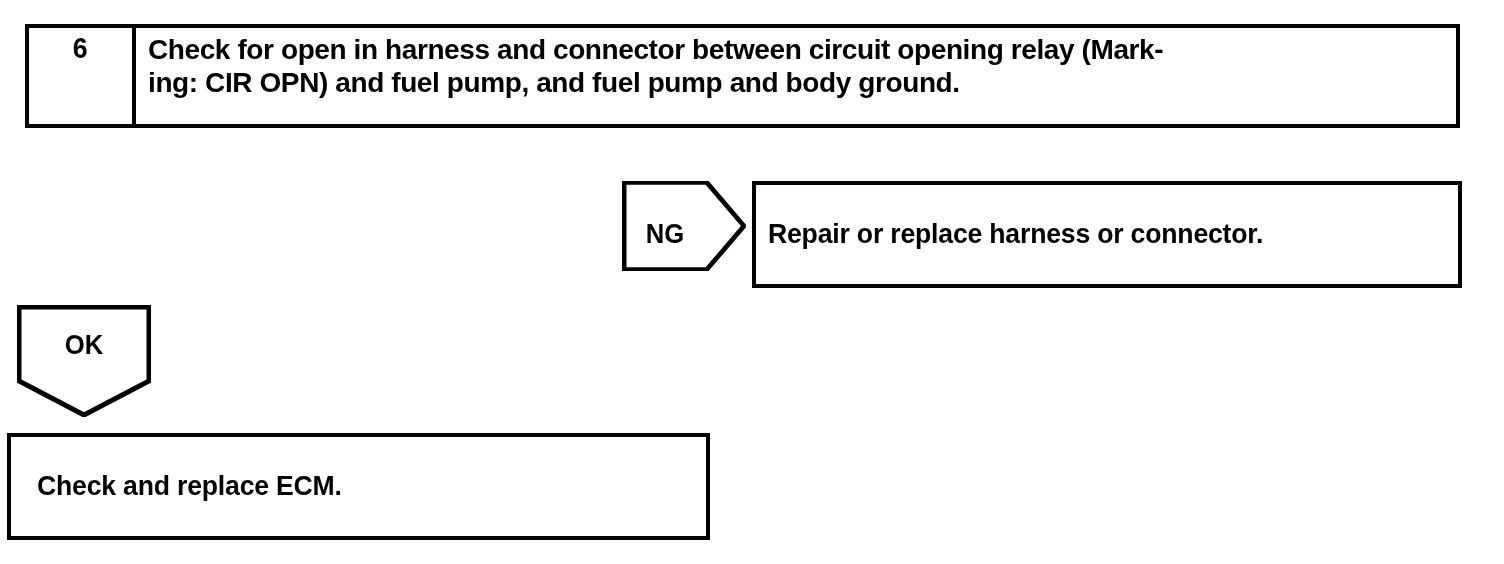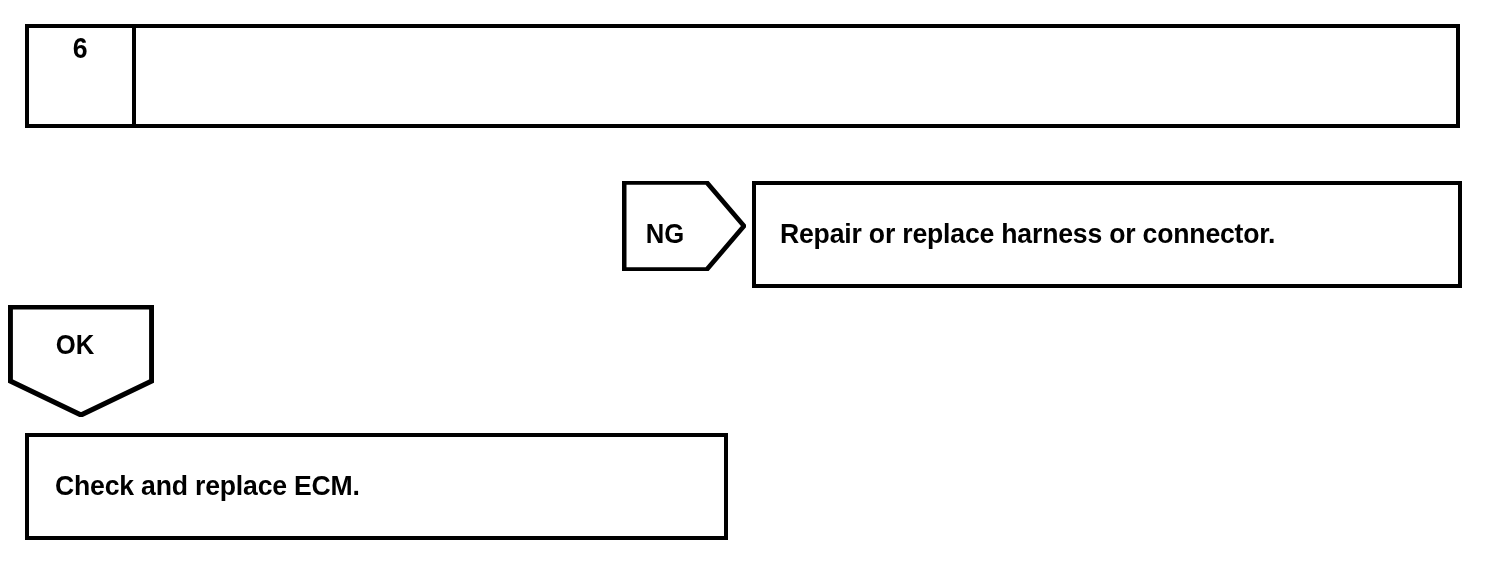--- a/index.html
+++ b/index.html
@@ -94,37 +94,37 @@
     position: absolute;
     left: 752px;
     top: 181px;
     width: 710px;
     height: 107px;
     border: 4px solid #000000;
     box-sizing: border-box;
     background: #ffffff;
     display: flex;
     align-items: center;
-    padding-left: 24px;
+    padding-left: 12px;
   }
   .ng-result-text {
     font-size: 28px;
     font-weight: bold;
     letter-spacing: -0.2px;
     line-height: 1.1;
     transform: scaleX(0.95);
     transform-origin: left center;
   }
 
   
   .ok-pentagon {
     position: absolute;
-    left: 8px;
+    left: 17px;
     top: 305px;
-    width: 146px;
+    width: 134px;
     height: 112px;
   }
   .ok-pentagon svg {
     display: block;
     width: 100%;
     height: 100%;
   }
   .ok-label {
     position: absolute;
     left: 0;
@@ -135,21 +135,21 @@
     align-items: center;
     justify-content: center;
     font-size: 27px;
     font-weight: bold;
     letter-spacing: 0px;
     transform: scaleX(0.95);
   }
 
   .ok-result-box {
     position: absolute;
-    left: 25px;
+    left: 7px;
     top: 433px;
     width: 703px;
     height: 107px;
     border: 4px solid #000000;
     box-sizing: border-box;
     background: #ffffff;
     display: flex;
     align-items: center;
     padding-left: 26px;
   }
@@ -163,20 +163,24 @@
   }
 </style>
 </head>
 <body>
 
 <div id="page">
 
   <div class="step-table">
     <div class="step-number-cell">
       <span class="step-number">6</span>
+    </div>
+    <div class="step-text-cell">
+      <span class="step-text">Check for open in harness and connector between circuit opening relay (Mark-
+ing: CIR OPN) and fuel pump, and fuel pump and body ground.</span>
     </div>
   </div>
 
   <div class="ng-pentagon">
     <svg viewBox="0 0 124 107" preserveAspectRatio="none" aria-hidden="true">
       <polygon points="2,2 85,2 122,53.5 85,105 2,105" fill="#ffffff" stroke="#000000" stroke-width="5" stroke-linejoin="miter"></polygon>
     </svg>
     <span class="ng-label">NG</span>
   </div>
 

